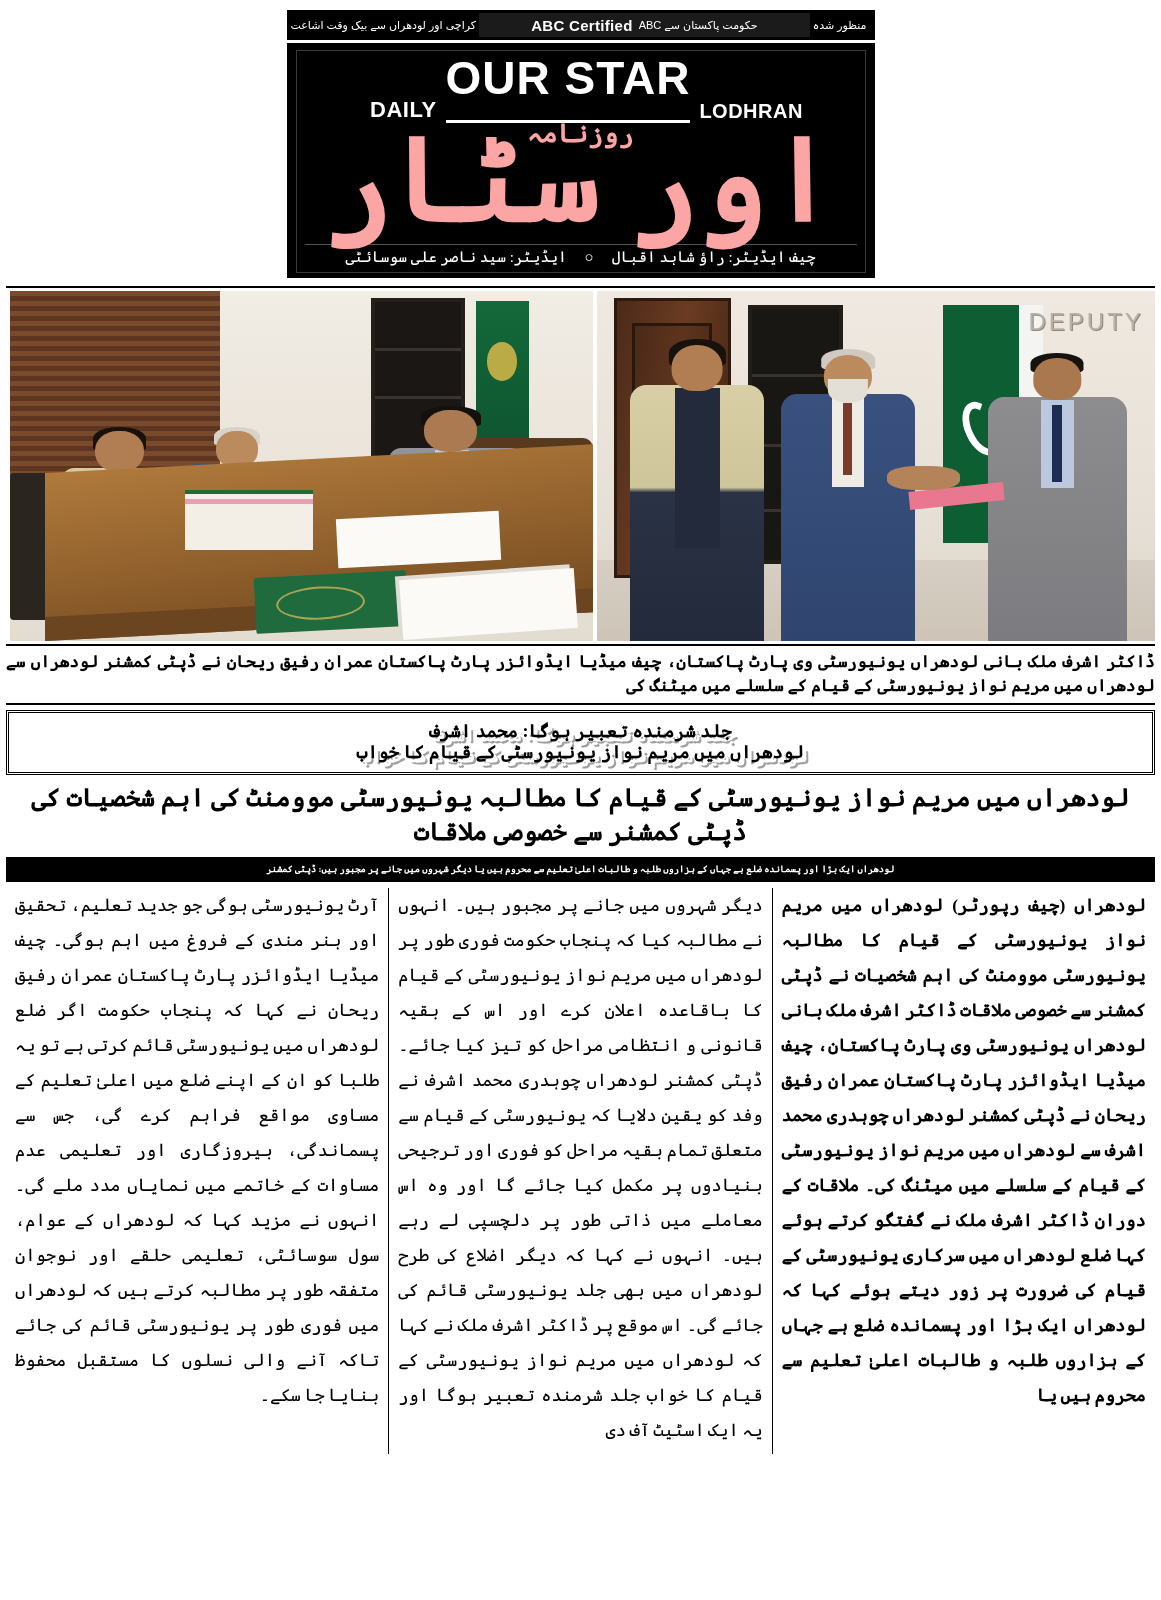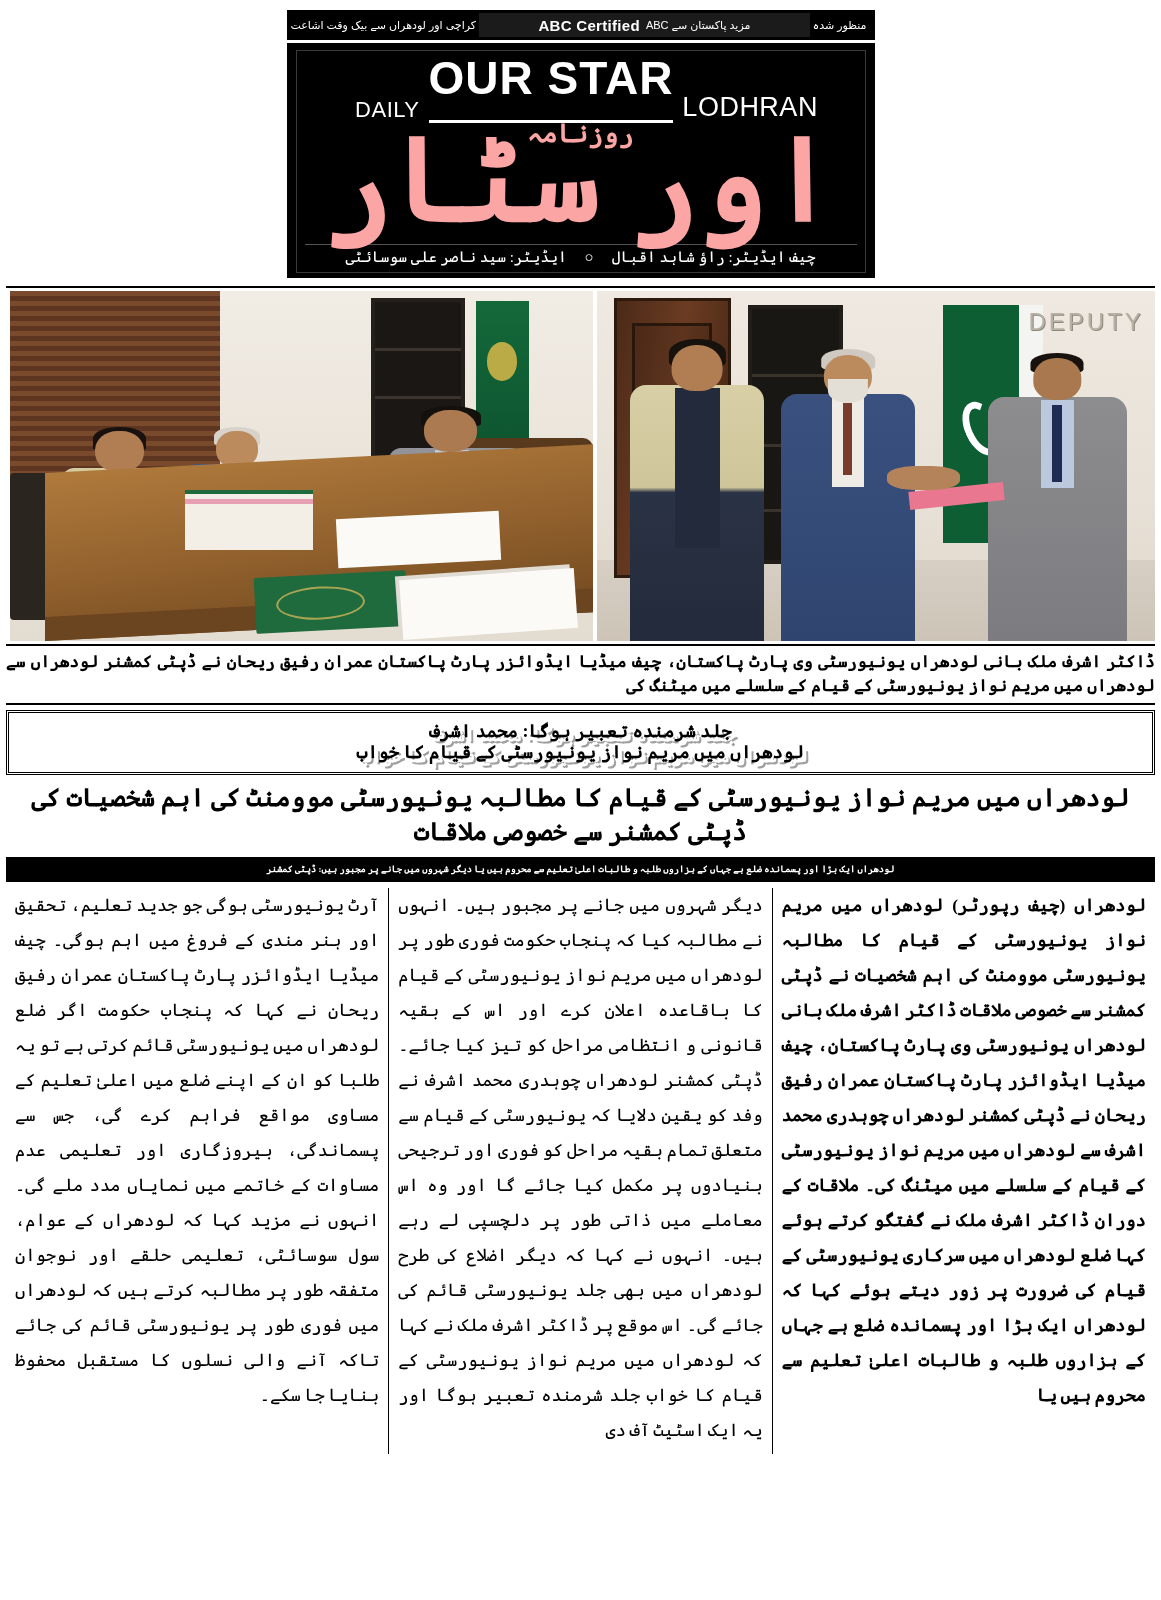--- a/index.html
+++ b/index.html
@@ -42,26 +42,26 @@
     border:3px solid #000;box-sizing:border-box;
     padding:4px 6px 2px 6px;position:relative;
   }
   .masthead-inner{border:1px solid #3a3a3a;padding:6px 8px 4px 8px;}
   .mh-en{
     display:flex;align-items:flex-end;justify-content:center;
     gap:9px;direction:ltr;
     font-family:"Liberation Sans","DejaVu Sans",sans-serif;
     white-space:nowrap;
   }
-  .mh-en .daily{font-size:22px;font-weight:normal;letter-spacing:.5px;margin-left:12px;}
+  .mh-en .daily{font-size:22px;font-weight:bold;letter-spacing:.5px;margin-left:12px;}
   .mh-en .ourstar{
     font-size:46px;font-weight:bold;letter-spacing:1px;line-height:.95;
     border-bottom:3px solid #fff;padding-bottom:19px;
   }
-  .mh-en .lodhran{font-size:27px;font-weight:normal;letter-spacing:.5px;text-align:right;}
+  .mh-en .lodhran{font-size:20px;font-weight:bold;letter-spacing:.5px;text-align:right;}
 
   .mh-ur{
     text-align:center;
     font-family:"Liberation Serif","DejaVu Serif",serif;
     font-size:118px;line-height:1.08;font-weight:bold;
     letter-spacing:2px;margin:-2px 0 -6px 0;
     color:#fca5a5;position:relative;
   }
   .mh-ur .small-top{
     display:block;font-size:26px;line-height:1;font-weight:bold;
@@ -240,21 +240,21 @@
 </head>
 <body>
 
 <div class="page">
 
   <div class="masthead-wrap">
 
     <div class="abc-strip">
       <span class="seg left">منظور شدہ</span>
       <span class="seg mid">
-        <span class="abc-ur">مزید پاکستان سے ABC</span>
+        <span class="abc-ur">حکومت پاکستان سے ABC</span>
         <span class="abc-en">ABC Certified</span>
       </span>
       <span class="seg">کراچی اور لودھراں سے بیک وقت اشاعت</span>
     </div>
 
     <div class="masthead">
       <div class="masthead-inner">
         <div class="mh-en">
           <span class="daily">DAILY</span>
           <span class="ourstar">OUR STAR</span>

